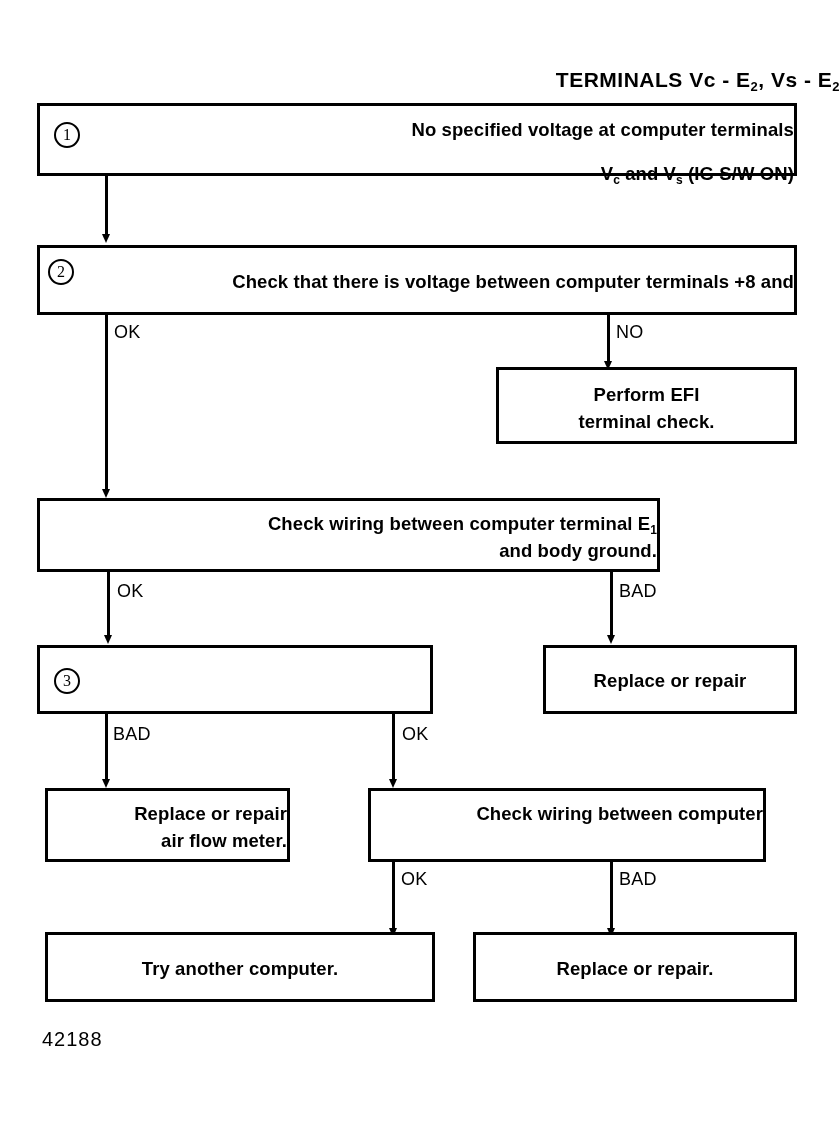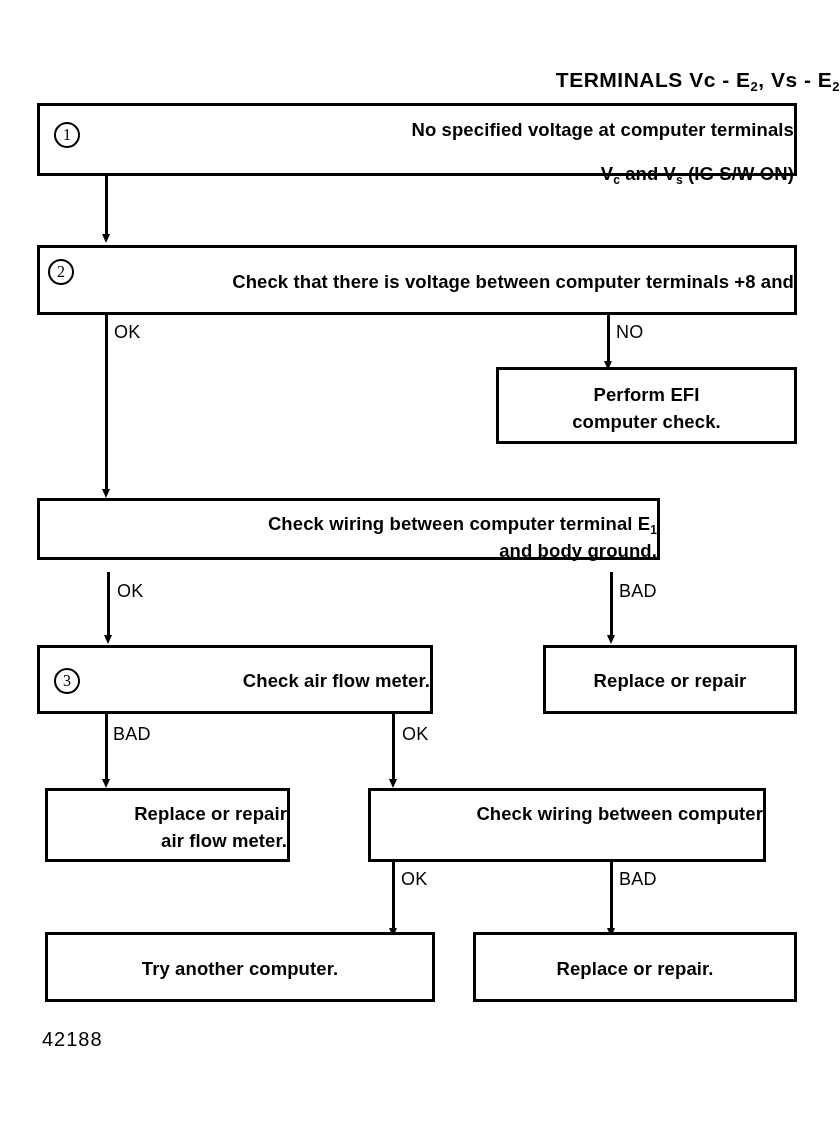--- a/index.html
+++ b/index.html
@@ -142,41 +142,40 @@
   <div class="vline" style="left:105px; top:315px; height:176px;"></div>
   <div class="arrowhead" style="left:102px; top:489px;"></div>
   <div class="blabel" style="left:114px; top:322px;">OK</div>
 
   <div class="vline" style="left:607px; top:315px; height:48px;"></div>
   <div class="arrowhead" style="left:604px; top:361px;"></div>
   <div class="blabel" style="left:616px; top:322px;">NO</div>
 
   <div class="box center-text" style="left:496px; top:367px; width:301px; height:77px;padding-left:12px;">
     <div class="txt" style="top:12px;">Perform EFI</div>
-    <div class="txt" style="top:39px;">computer check.</div>
-  </div>
-
-  <div class="box left-text" style="left:37px; top:498px; width:623px; height:62px;">
+    <div class="txt" style="top:39px;">terminal check.</div>
+  </div>
+
+  <div class="box left-text" style="left:37px; top:498px; width:623px; height:74px;">
     <div class="txt" style="left:58px; top:10px;">
       <span>Check wiring between computer terminal E</span><sub>1</sub>
     </div>
     <div class="txt" style="left:58px; top:37px;">and body ground.</div>
   </div>
 
   <div class="vline" style="left:107px; top:572px; height:65px;"></div>
   <div class="arrowhead" style="left:104px; top:635px;"></div>
   <div class="blabel" style="left:117px; top:581px;">OK</div>
 
   <div class="vline" style="left:610px; top:572px; height:65px;"></div>
   <div class="arrowhead" style="left:607px; top:635px;"></div>
   <div class="blabel" style="left:619px; top:581px;">BAD</div>
 
   <div class="box left-text" style="left:37px; top:645px; width:396px; height:69px;">
     <span class="circle-num" style="left:14px; top:20px;">3</span>
-    <div class="txt" style="left:65px; top:20px;">Check air flow meter.</div>
   </div>
 
   <div class="box center-text" style="left:543px; top:645px; width:254px; height:69px;">
     <div class="txt" style="top:20px;">Replace or repair</div>
   </div>
 
   <div class="vline" style="left:105px; top:714px; height:67px;"></div>
   <div class="arrowhead" style="left:102px; top:779px;"></div>
   <div class="blabel" style="left:113px; top:724px;">BAD</div>
 

